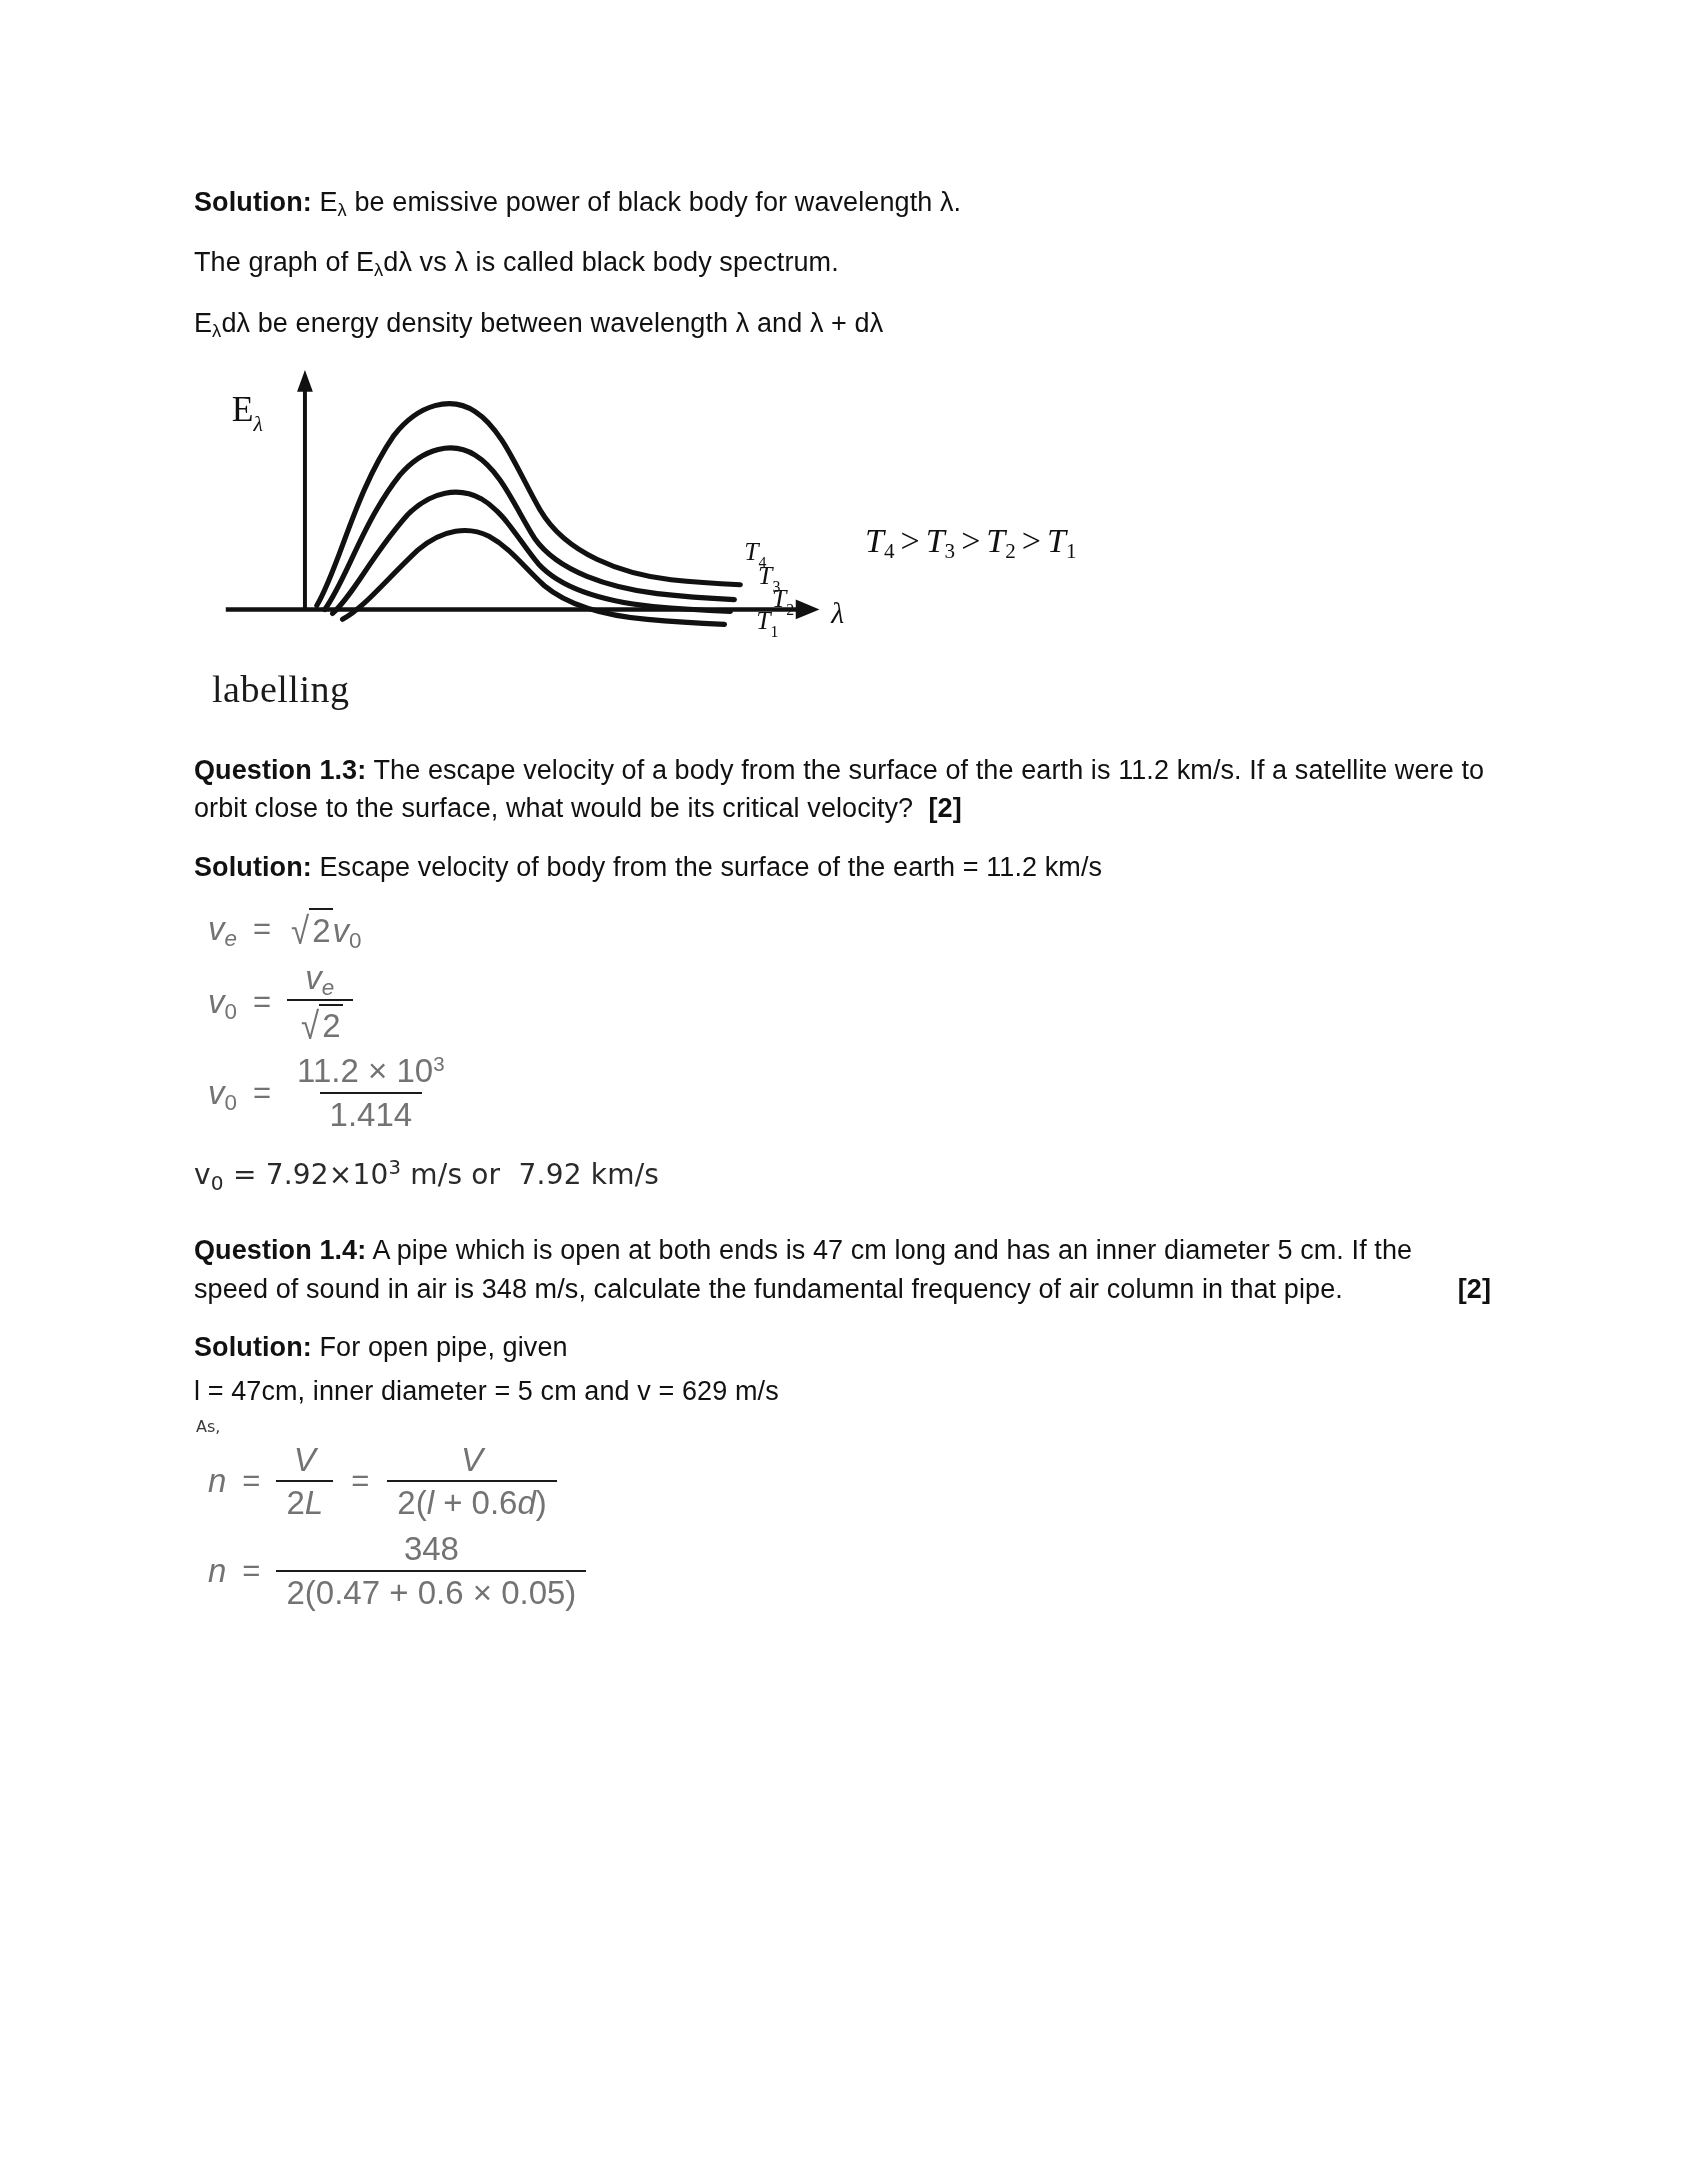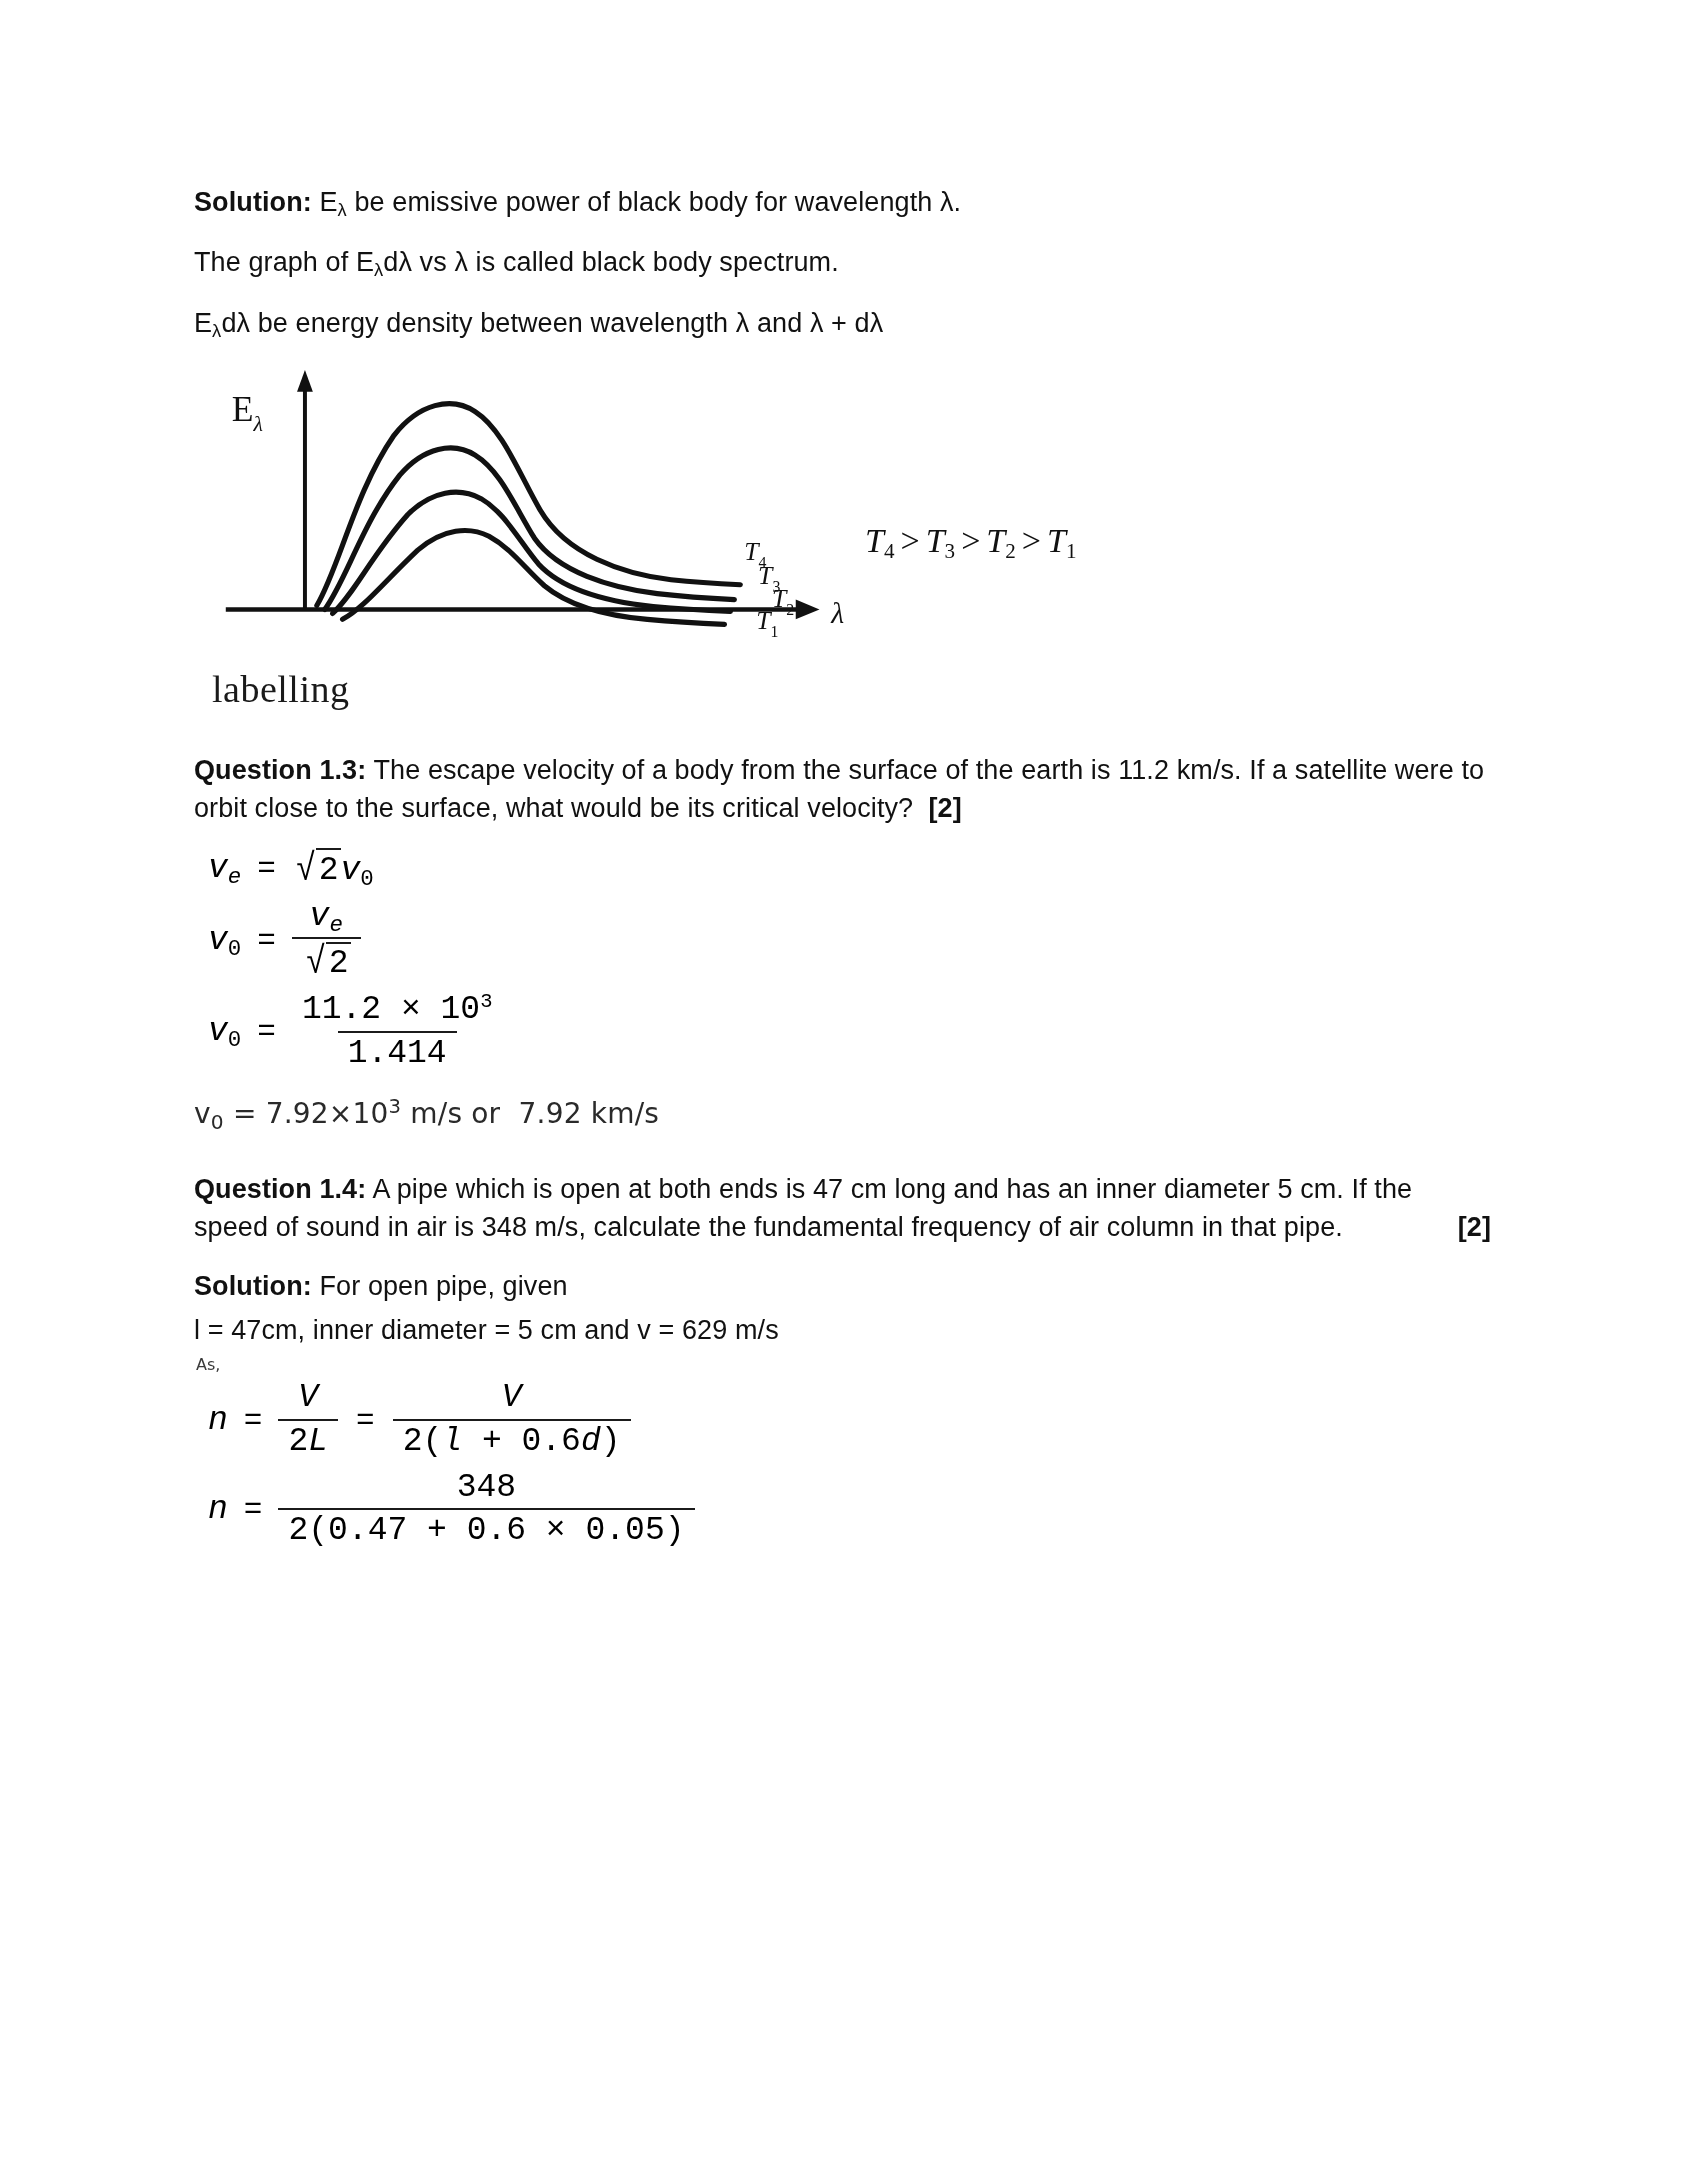--- a/index.html
+++ b/index.html
@@ -79,22 +79,22 @@
     font-style: italic;
     font-size: 34px;
     color: #111;
     white-space: nowrap;
   }
   .ineq sub { font-style: normal; font-size: .62em; vertical-align: -0.3em; }
   .ineq .gt { font-style: normal; padding: 0 6px; }
 
   
   .math {
-    font-family: Liberation Mono, monospace;
-    color: #000000;
+    font-family: Liberation Sans, sans-serif;
+    color: #737373;
     margin: 6px 0 0 0;
   }
   .mrow {
     display: flex;
     align-items: center;
     margin-bottom: 10px;
   }
   .mrow .lead {
     font-style: italic;
     font-size: 33px;
@@ -208,20 +208,23 @@
     </div>
 
     <div class="fig-caption">labelling</div>
 
     <div class="spacer-lg"></div>
 
     <p class="para q-block">
       <span class="b">Question 1.3:</span><span> The escape velocity of a body from the surface of the earth is 11.2 km/s. If a satellite were to orbit close to the surface, what would be its critical velocity?</span><span class="marks">&nbsp;&nbsp;<span>[2]</span></span>
     </p>
 
+    <p class="para">
+      <span class="b">Solution:</span><span> Escape velocity of body from the surface of the earth = 11.2 km/s</span>
+    </p>
 
     <div class="math math-indent">
       <div class="mrow">
         <span class="lead">v<sub style="font-style:italic;">e</sub></span>
         <span class="eq">=</span>
         <span class="lead" style="padding-right:0">
           <span class="sqrt"><span class="radsign" style="font-style:normal">√</span><span class="radicand" style="font-style:normal">2</span></span><span class="mvar">v</span><sub style="font-style:normal">0</sub>
         </span>
       </div>
 

